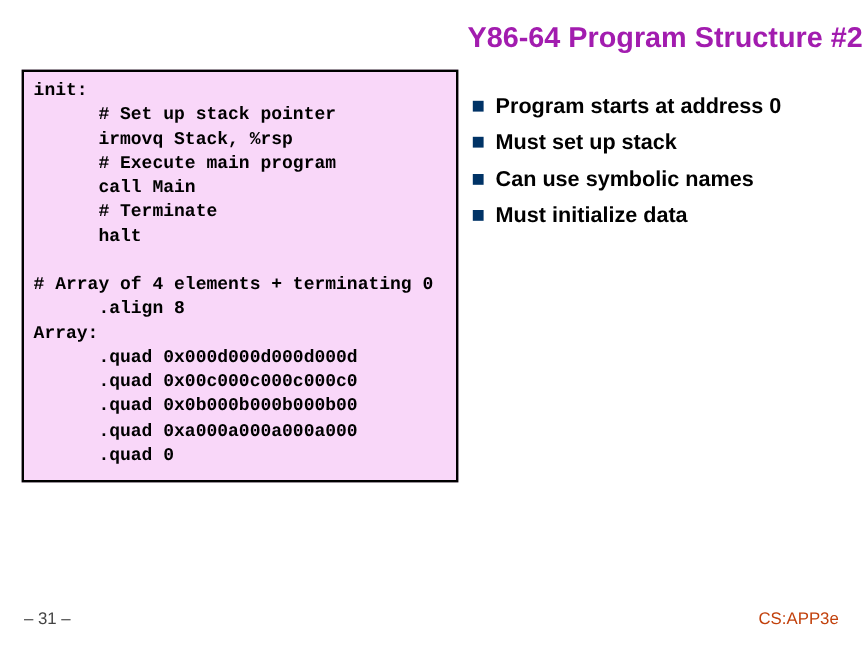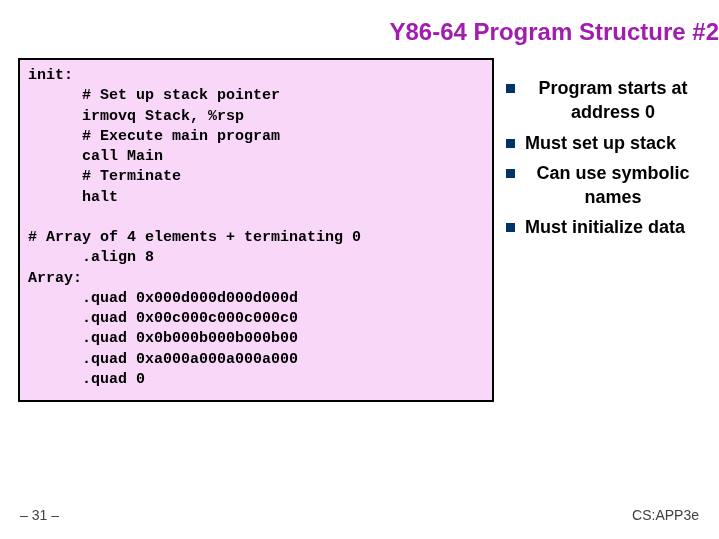--- a/index.html
+++ b/index.html
@@ -27,21 +27,21 @@
     background: #f9d7f9;
     border: 2px solid #000000;
     padding: 6px 8px 10px 8px;
     font-family: "Courier New", Courier, monospace;
     font-size: 15px;
     font-weight: bold;
     line-height: 1.35;
     white-space: pre;
     color: #000;
     flex: 0 0 auto;
-    width: 476px;
+    width: 364px;
   }
   .bullets {
     padding-top: 18px;
     flex: 1;
   }
   .bullet-item {
     display: flex;
     align-items: flex-start;
     margin-bottom: 6px;
     text-align: center;
@@ -65,21 +65,21 @@
     bottom: 16px;
     left: 20px;
     font-size: 14px;
     color: #444;
   }
   .footer-right {
     position: absolute;
     bottom: 16px;
     right: 20px;
     font-size: 14px;
-    color: #404040;
+    color: #c2410c;
     text-align: right;
   }
 </style>
 </head>
 <body>
 
 <h1 class="slide-title">Y86-64 Program Structure #2</h1>
 
 <div class="content-area">
   <div class="code-box">init:

